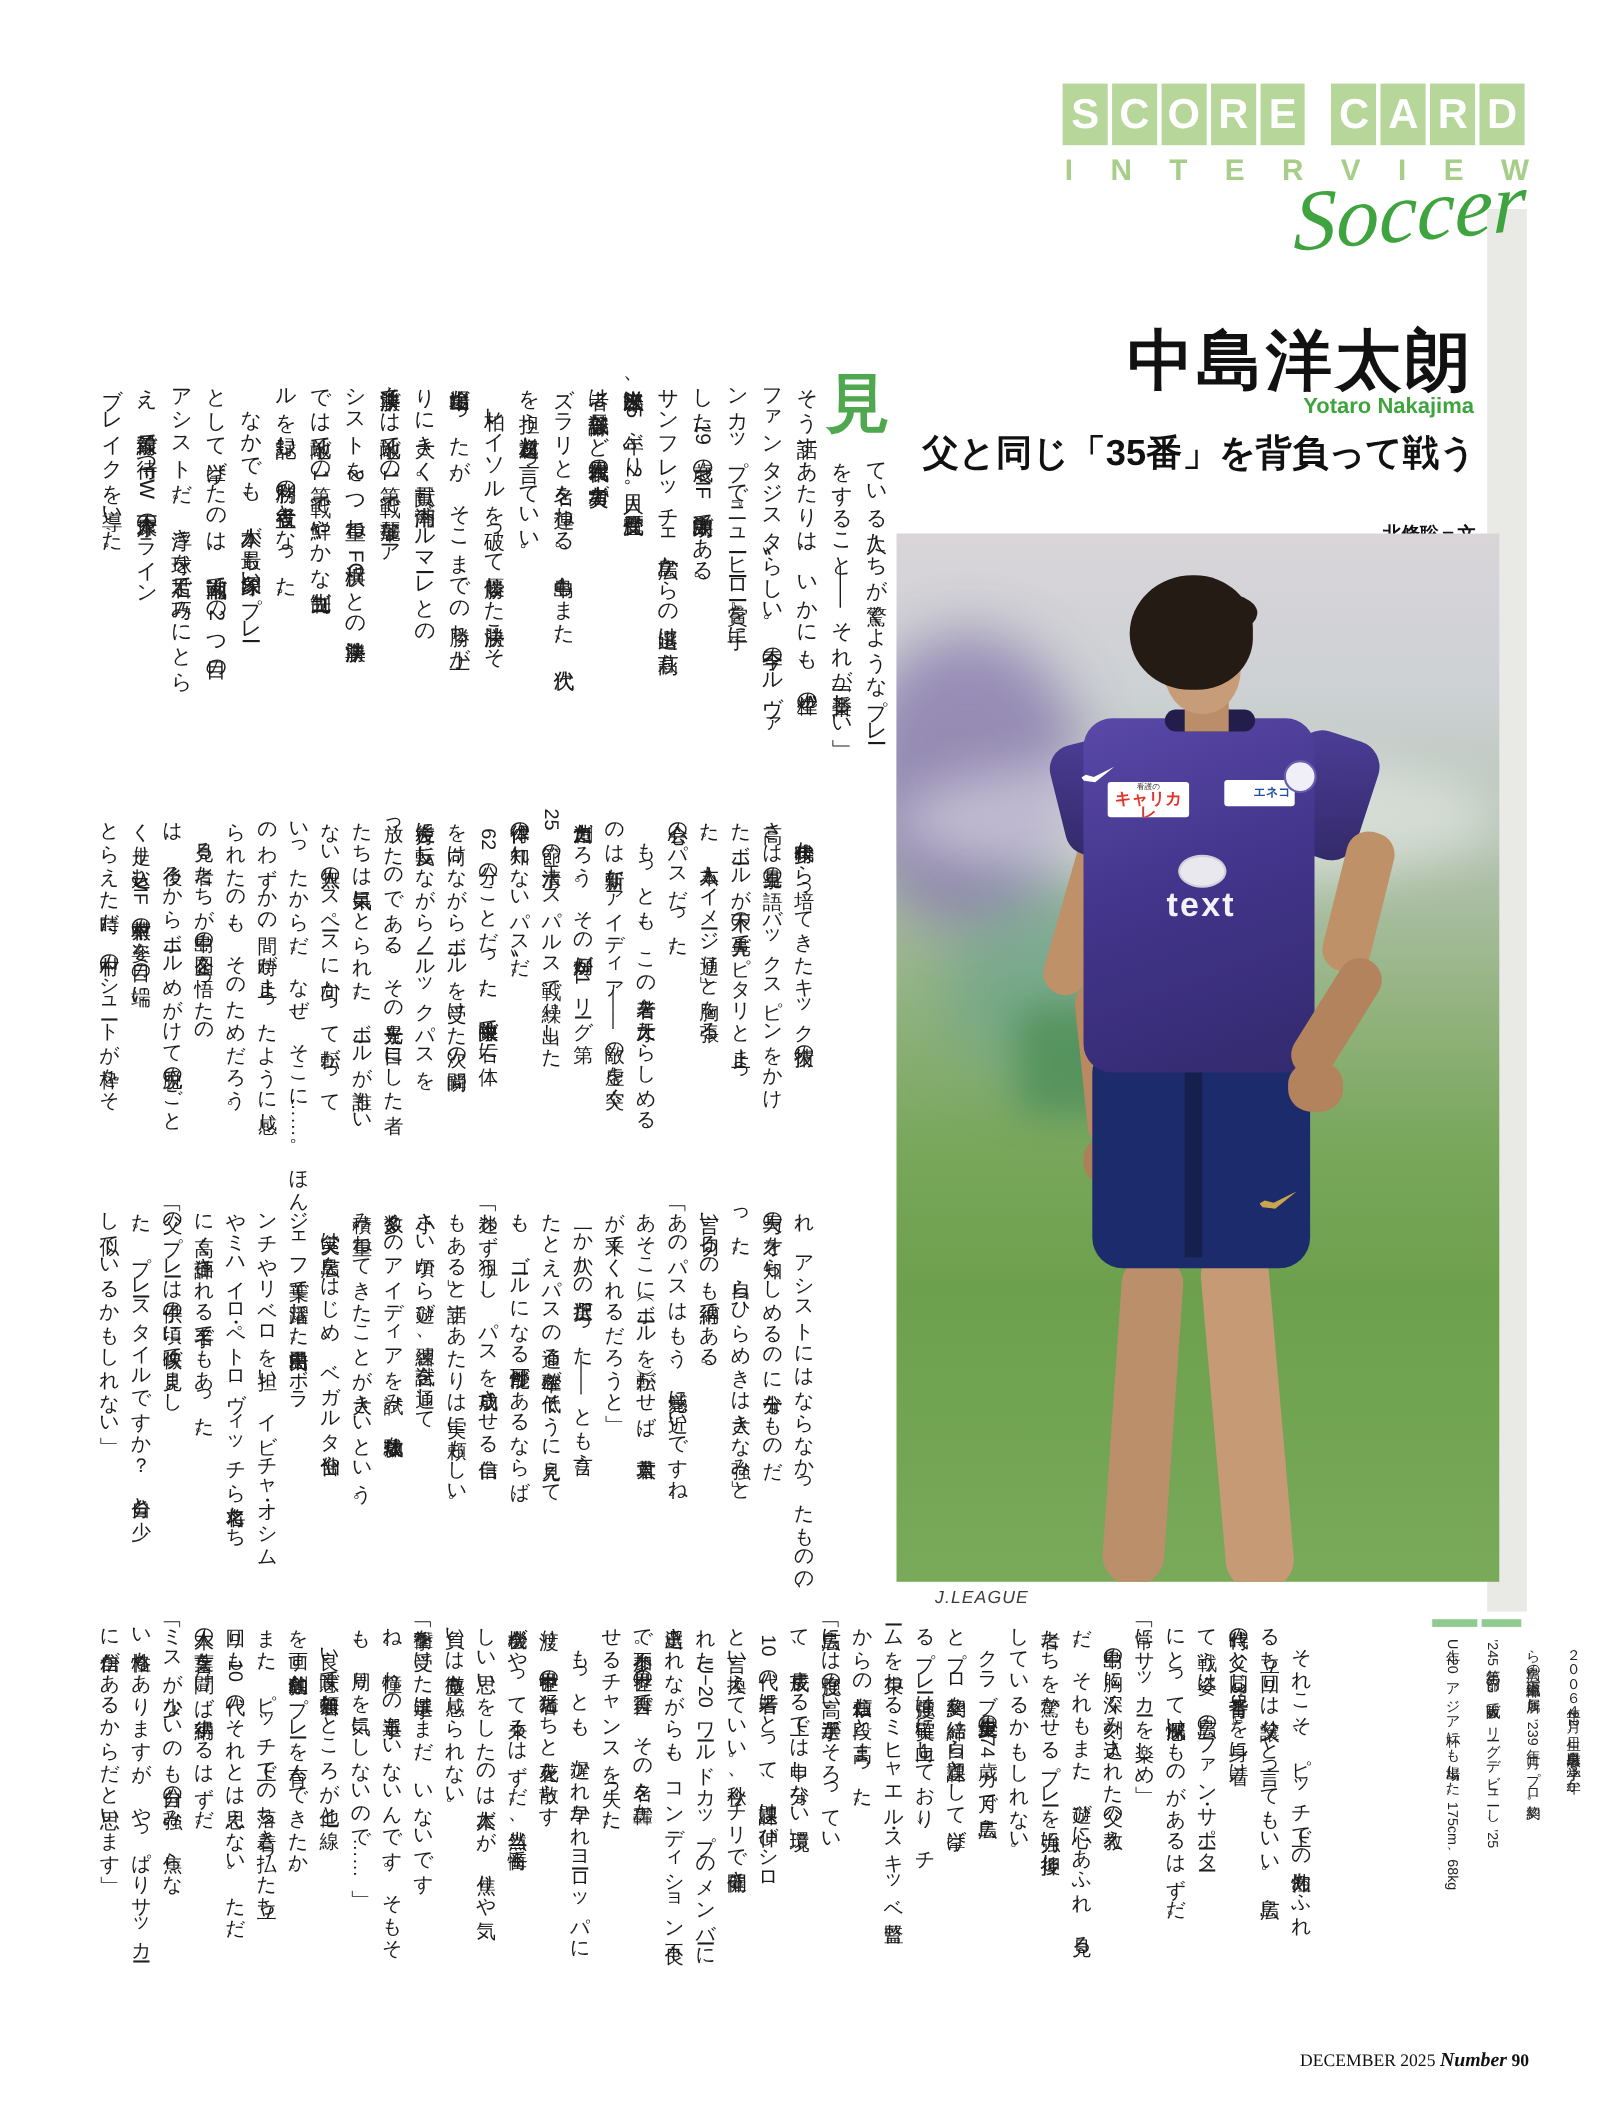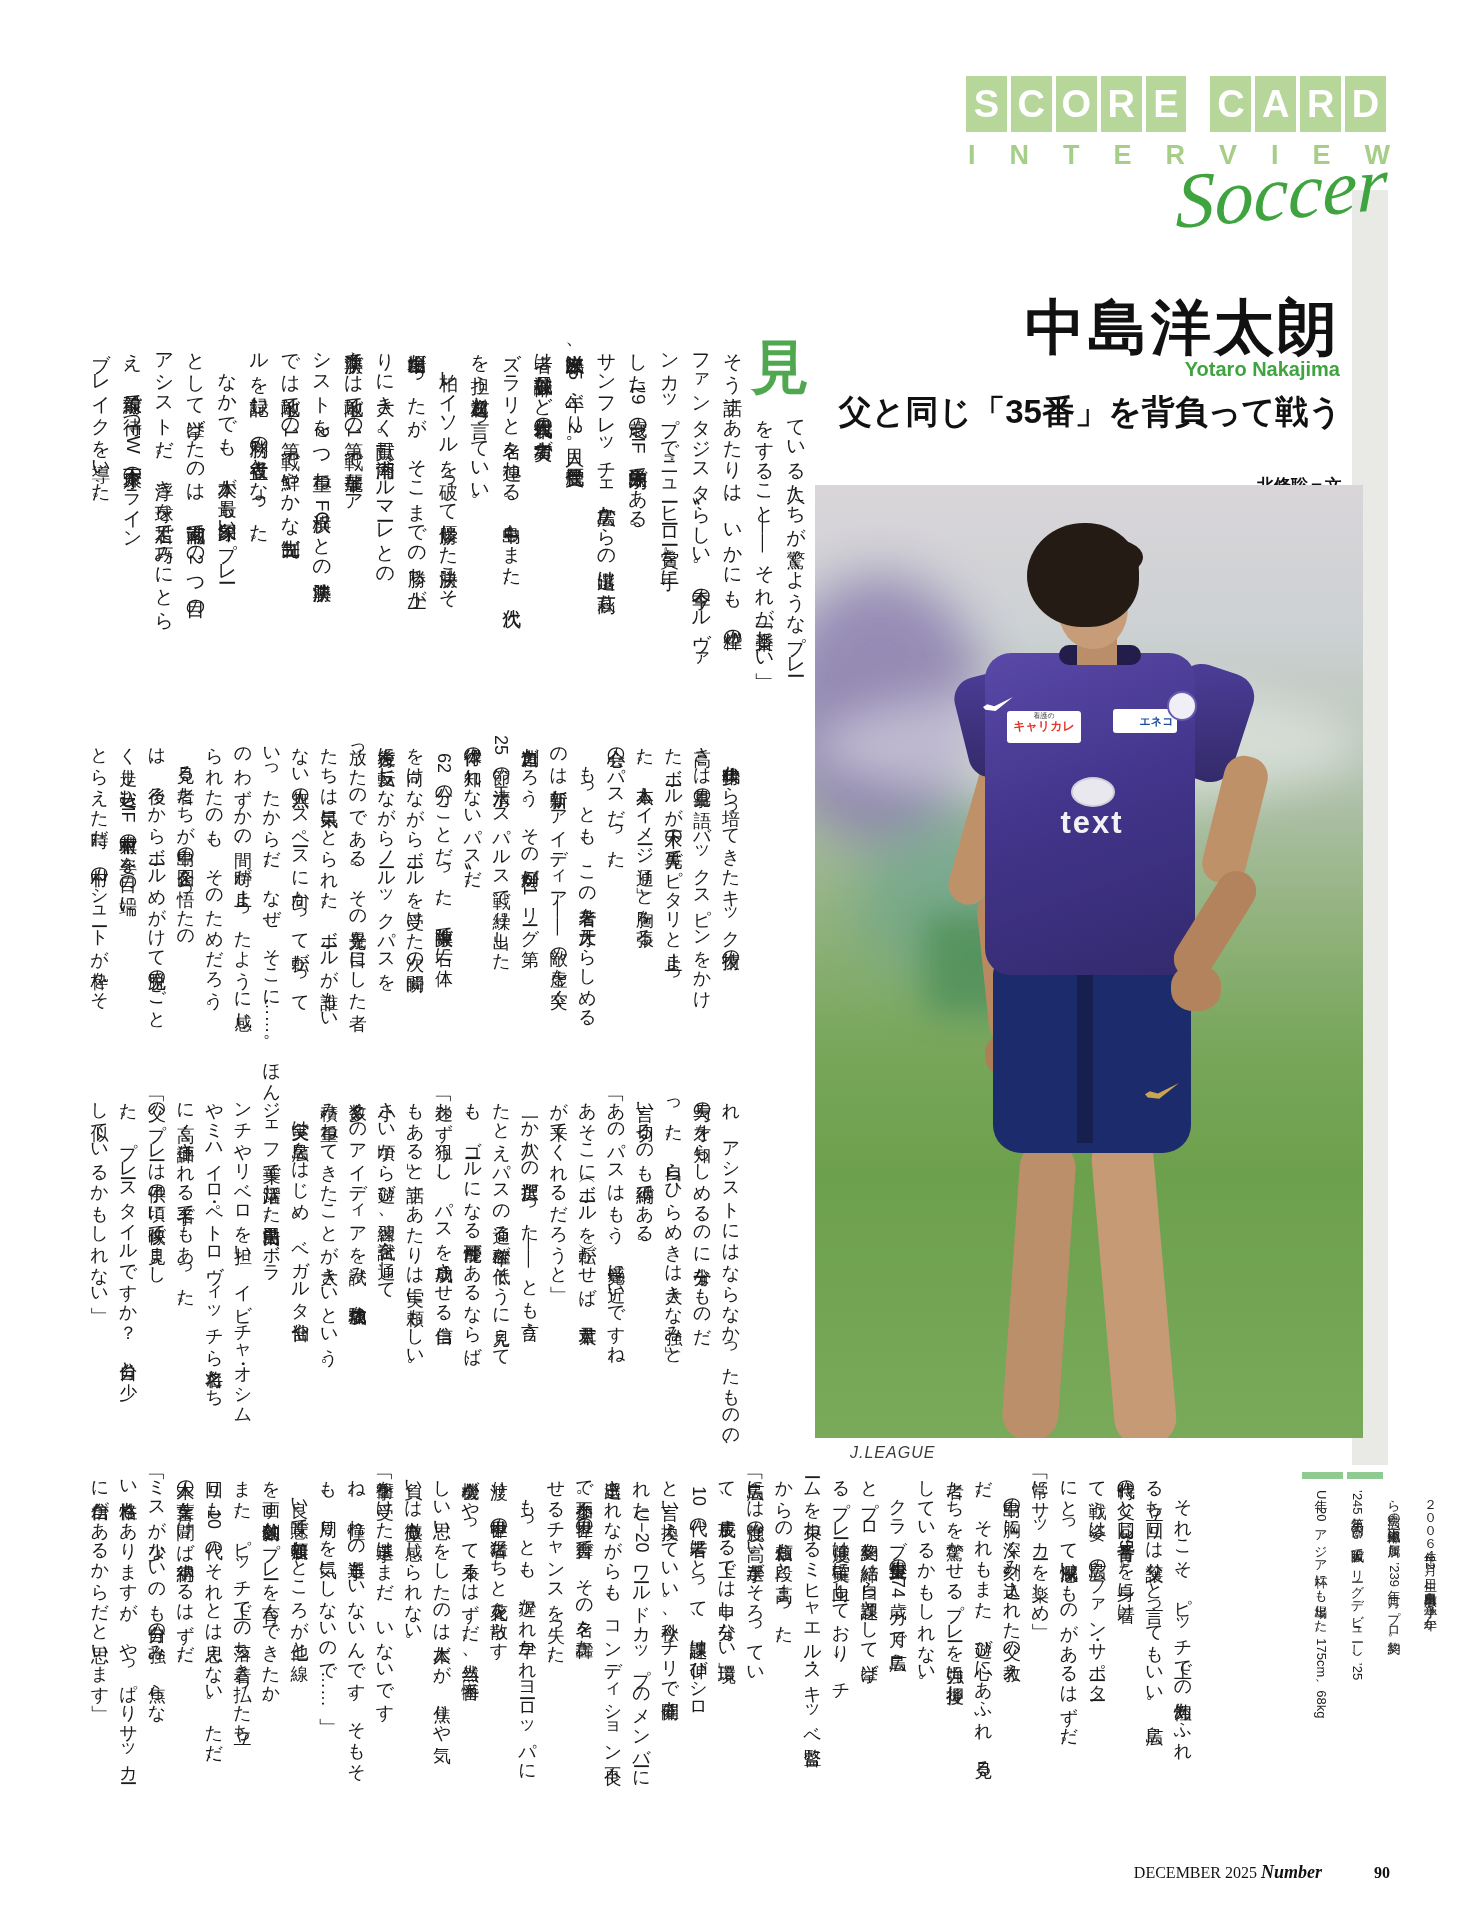--- a/index.html
+++ b/index.html
@@ -74,21 +74,21 @@
   .shorts{position:absolute;left:178px;top:468px;width:198px;height:200px;background:#1c2b6b;
           border-radius:22px 22px 28px 28px;}
   .shorts-shade{position:absolute;left:262px;top:468px;width:16px;height:190px;background:#15204f;}
   .leg-r{position:absolute;left:288px;top:648px;width:62px;height:312px;background:#c59a74;
          border-radius:26px;transform:rotate(-5deg);}
   .leg-l{position:absolute;left:196px;top:656px;width:56px;height:300px;background:#bb8f6a;
          border-radius:26px;transform:rotate(4deg);}
   .patch{position:absolute;background:#fff;border-radius:3px;text-align:center;overflow:hidden;}
   .patch-left{left:192px;top:226px;width:74px;height:32px;}
   .patch-left .s1{display:block;font-size:7px;color:#333;line-height:9px;}
-  .patch-left .s2{display:block;font-size:12px;font-weight:bold;color:#e2342b;line-height:13px;}
+  .patch-left .s2{display:block;font-size:15px;font-weight:bold;color:#e2342b;line-height:13px;}
   .patch-right{left:298px;top:224px;width:64px;height:24px;}
   .patch-right .s3{font-size:11px;font-weight:bold;color:#1c4fa0;line-height:24px;margin-left:23px;}
   .crest{position:absolute;left:352px;top:206px;width:26px;height:26px;background:#f0eef6;
          border:2px solid #6a5ab0;border-radius:50%;}
   .mazda-badge{position:absolute;left:256px;top:292px;width:40px;height:26px;background:#e8e8ee;
                border-radius:50%;border:2px solid #cfcfd8;}
   .mazda-word{position:absolute;left:182px;top:320px;width:190px;height:40px;color:#f2f1f6;
               font-size:31px;font-weight:bold;text-align:center;letter-spacing:2px;}
   .swoosh{position:absolute;background:#fff;
           clip-path:polygon(0% 62%,14% 46%,38% 58%,100% 0%,42% 88%,8% 80%);}
@@ -100,21 +100,21 @@
   
   .profile-dash{position:absolute;top:1472px;height:7px;background:#8fca90;}
   .dash-a{left:1302px;width:41px;}
   .dash-b{left:1347px;width:36px;}
   .profile{left:1302px;top:1490px;width:146px;height:330px;font-size:13px;line-height:36.5px;color:#222;}
 
   
   .footer{position:absolute;right:82px;top:1862px;font-family:"Liberation Serif","DejaVu Serif",serif;
           font-size:16px;color:#111;}
   .footer .mag{font-style:italic;font-weight:bold;font-size:18px;}
-  .footer .pg{font-weight:bold;margin-left:48px;}
+  .footer .pg{font-weight:bold;}
 </style>
 </head>
 <body>
 
 <div class="page">
 
   <div class="side-bar"></div>
 
   <div class="logo-boxes" id="logoBoxes">
       <div class="logo-box">S</div>

